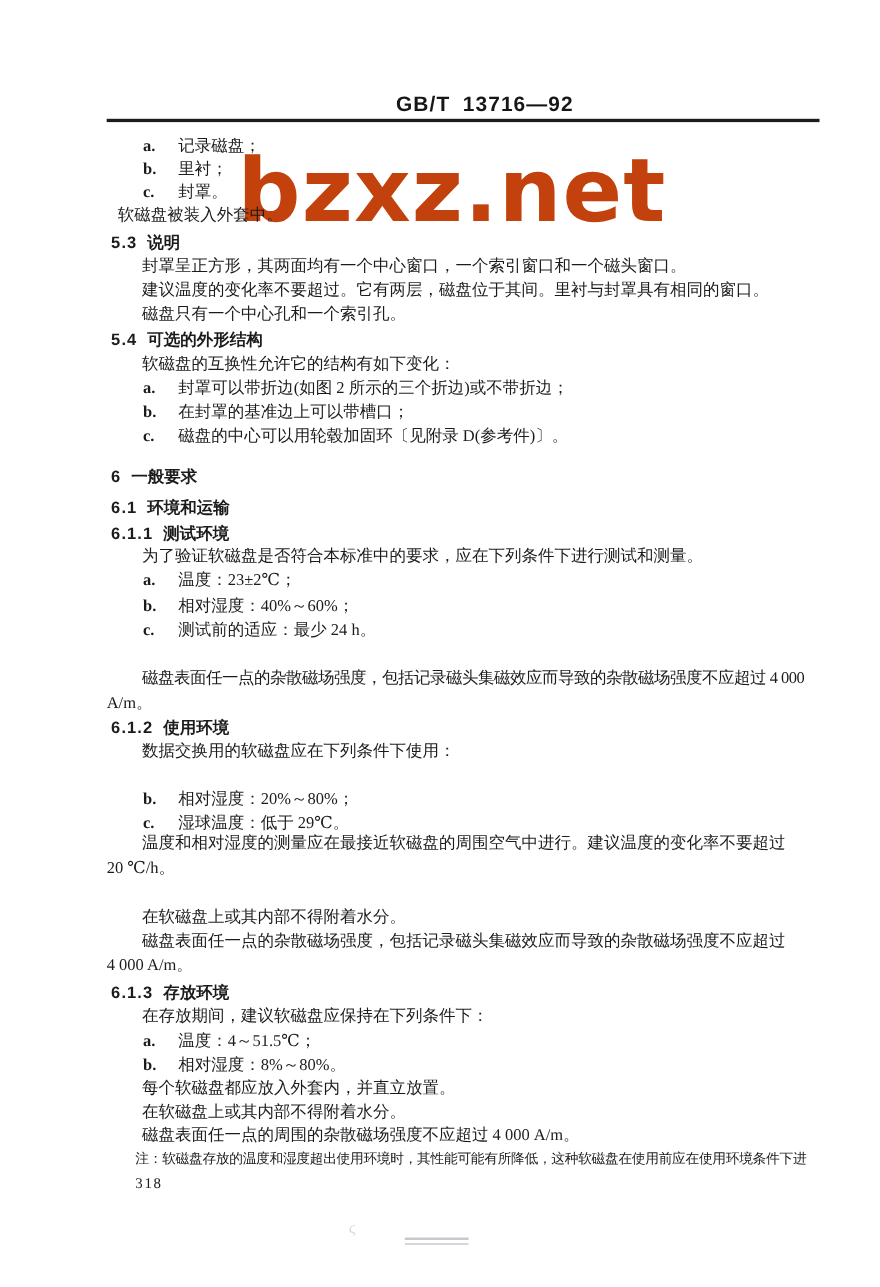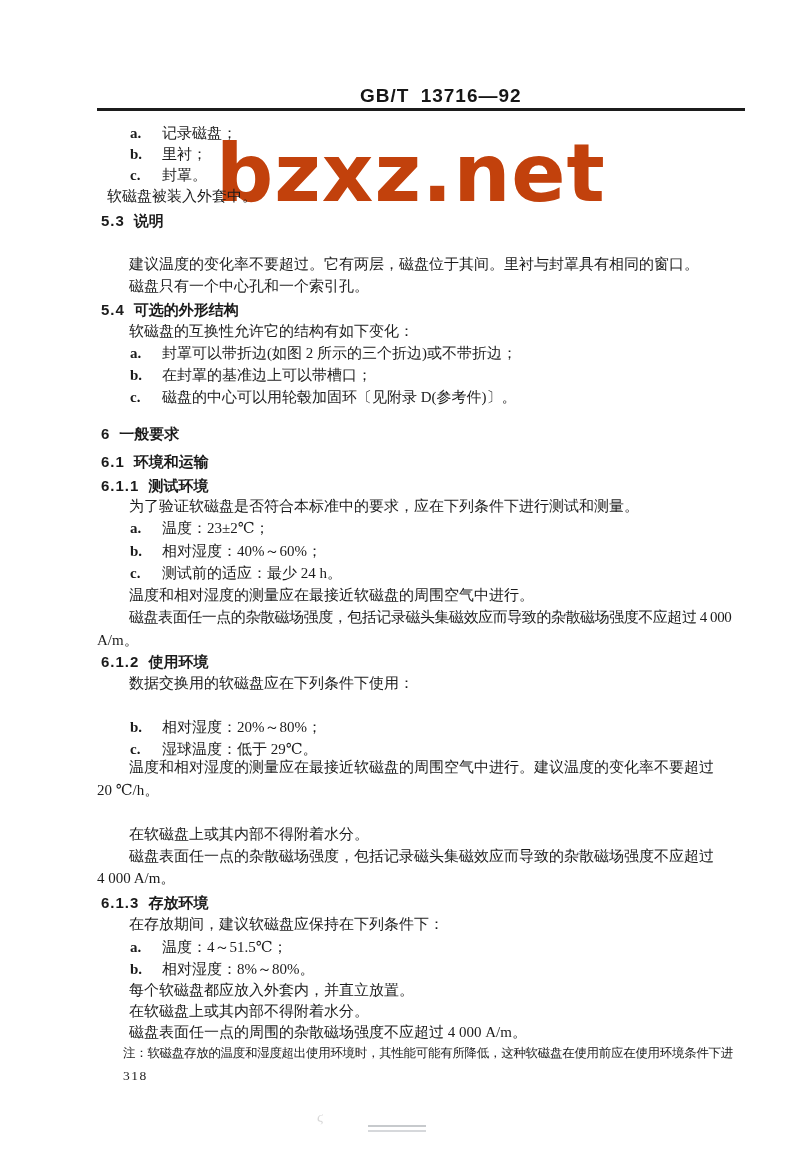--- a/index.html
+++ b/index.html
@@ -49,20 +49,21 @@
     <span class="li-label">b.</span><span>里衬；</span>
   </div>
   <div class="ln li" style="top:166px">
     <span class="li-label">c.</span><span>封罩。</span>
   </div>
   <div class="ln flush10" style="top:187px">软磁盘被装入外套中。</div>
 
   <div class="ln h" style="top:211px">
     <span class="h-num">5.3</span><span>说明</span>
   </div>
+  <div class="ln para" style="top:233px">封罩呈正方形，其两面均有一个中心窗口，一个索引窗口和一个磁头窗口。</div>
   <div class="ln para" style="top:255px">建议温度的变化率不要超过。它有两层，磁盘位于其间。里衬与封罩具有相同的窗口。</div>
   <div class="ln para" style="top:277px">磁盘只有一个中心孔和一个索引孔。</div>
 
   <div class="ln h" style="top:300px">
     <span class="h-num">5.4</span><span>可选的外形结构</span>
   </div>
   <div class="ln para" style="top:322px">软磁盘的互换性允许它的结构有如下变化：</div>
   <div class="ln li" style="top:344px">
     <span class="li-label">a.</span><span>封罩可以带折边(如图 2 所示的三个折边)或不带折边；</span>
   </div>
@@ -85,21 +86,20 @@
   <div class="ln para" style="top:497px">为了验证软磁盘是否符合本标准中的要求，应在下列条件下进行测试和测量。</div>
   <div class="ln li" style="top:519px">
     <span class="li-label">a.</span><span>温度：23±2℃；</span>
   </div>
   <div class="ln li" style="top:542px">
     <span class="li-label">b.</span><span>相对湿度：40%～60%；</span>
   </div>
   <div class="ln li" style="top:564px">
     <span class="li-label">c.</span><span>测试前的适应：最少 24 h。</span>
   </div>
-  <div class="ln para" style="top:586px">温度和相对湿度的测量应在最接近软磁盘的周围空气中进行。</div>
   <div class="ln para tight" style="top:608px">磁盘表面任一点的杂散磁场强度，包括记录磁头集磁效应而导致的杂散磁场强度不应超过 4 000</div>
   <div class="ln" style="top:631px">A/m。</div>
 
   <div class="ln h" style="top:652px">
     <span class="h-num">6.1.2</span><span>使用环境</span>
   </div>
   <div class="ln para" style="top:674px">数据交换用的软磁盘应在下列条件下使用：</div>
   <div class="ln li" style="top:718px">
     <span class="li-label">b.</span><span>相对湿度：20%～80%；</span>
   </div>

